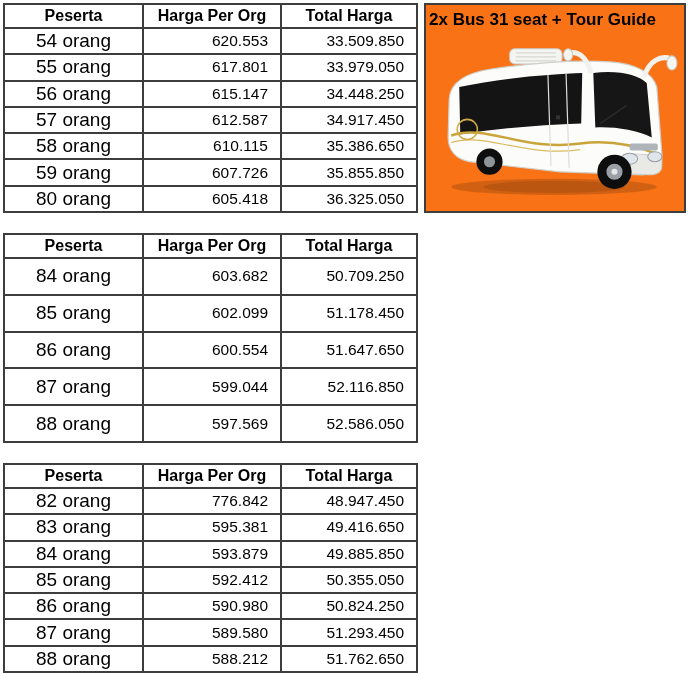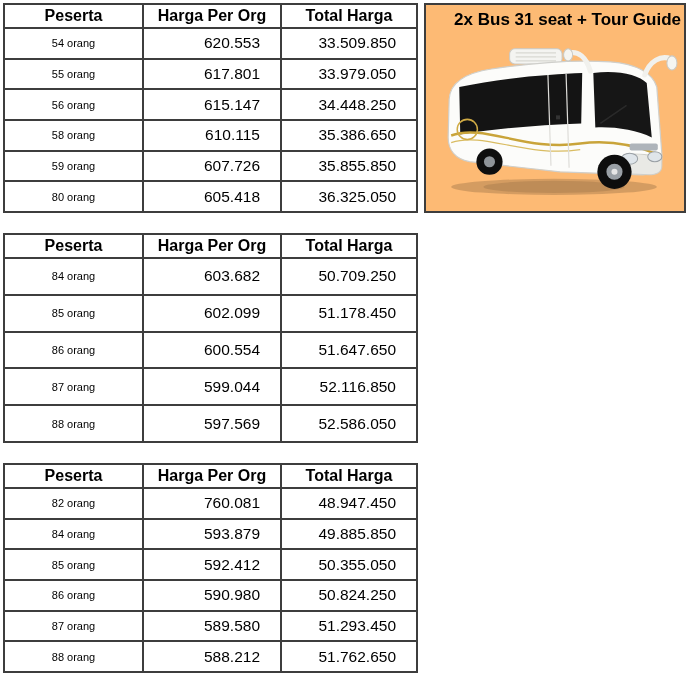--- a/index.html
+++ b/index.html
@@ -31,29 +31,29 @@
     height: 24px;
     padding: 0 6px;
     overflow: hidden;
     white-space: nowrap;
   }
   .price-table th {
     font-size: 16px;
     font-weight: bold;
     text-align: center;
   }
-  td.cell-peserta { font-size: 11px; text-align: center; }
-  td.cell-num    { font-size: 15.5px; text-align: right; padding-right: 20px; }
+  td.cell-peserta { font-size: 19px; text-align: center; }
+  td.cell-num    { font-size: 15.5px; text-align: right; padding-right: 12px; }
   .bus-panel {
     width: 262px;
     border: 2px solid #3d3d3d;
-    background: #fdba74;
+    background: #f97316;
     display: flex;
     flex-direction: column;
-    align-items: flex-end;
+    align-items: flex-start;
     padding: 4px 3px 2px 3px;
   }
   .bus-label {
     font-size: 17px;
     font-weight: bold;
     line-height: 1.25;
     white-space: nowrap;
     text-align: center;
   }
   .bus-art { flex: 1; width: 100%; min-height: 0; }
@@ -156,20 +156,25 @@
             <td class="cell-peserta">55 orang</td>
             <td class="cell-num">617.801</td>
             <td class="cell-num">33.979.050</td>
           </tr>
           <tr>
             <td class="cell-peserta">56 orang</td>
             <td class="cell-num">615.147</td>
             <td class="cell-num">34.448.250</td>
           </tr>
           <tr>
+            <td class="cell-peserta">57 orang</td>
+            <td class="cell-num">612.587</td>
+            <td class="cell-num">34.917.450</td>
+          </tr>
+          <tr>
             <td class="cell-peserta">58 orang</td>
             <td class="cell-num">610.115</td>
             <td class="cell-num">35.386.650</td>
           </tr>
           <tr>
             <td class="cell-peserta">59 orang</td>
             <td class="cell-num">607.726</td>
             <td class="cell-num">35.855.850</td>
           </tr>
           <tr>
@@ -243,22 +248,27 @@
       <thead>
         <tr>
           <th>Peserta</th>
           <th>Harga Per Org</th>
           <th>Total Harga</th>
         </tr>
       </thead>
       <tbody>
           <tr>
             <td class="cell-peserta">82 orang</td>
-            <td class="cell-num">760.081</td>
+            <td class="cell-num">776.842</td>
             <td class="cell-num">48.947.450</td>
+          </tr>
+          <tr>
+            <td class="cell-peserta">83 orang</td>
+            <td class="cell-num">595.381</td>
+            <td class="cell-num">49.416.650</td>
           </tr>
           <tr>
             <td class="cell-peserta">84 orang</td>
             <td class="cell-num">593.879</td>
             <td class="cell-num">49.885.850</td>
           </tr>
           <tr>
             <td class="cell-peserta">85 orang</td>
             <td class="cell-num">592.412</td>
             <td class="cell-num">50.355.050</td>

